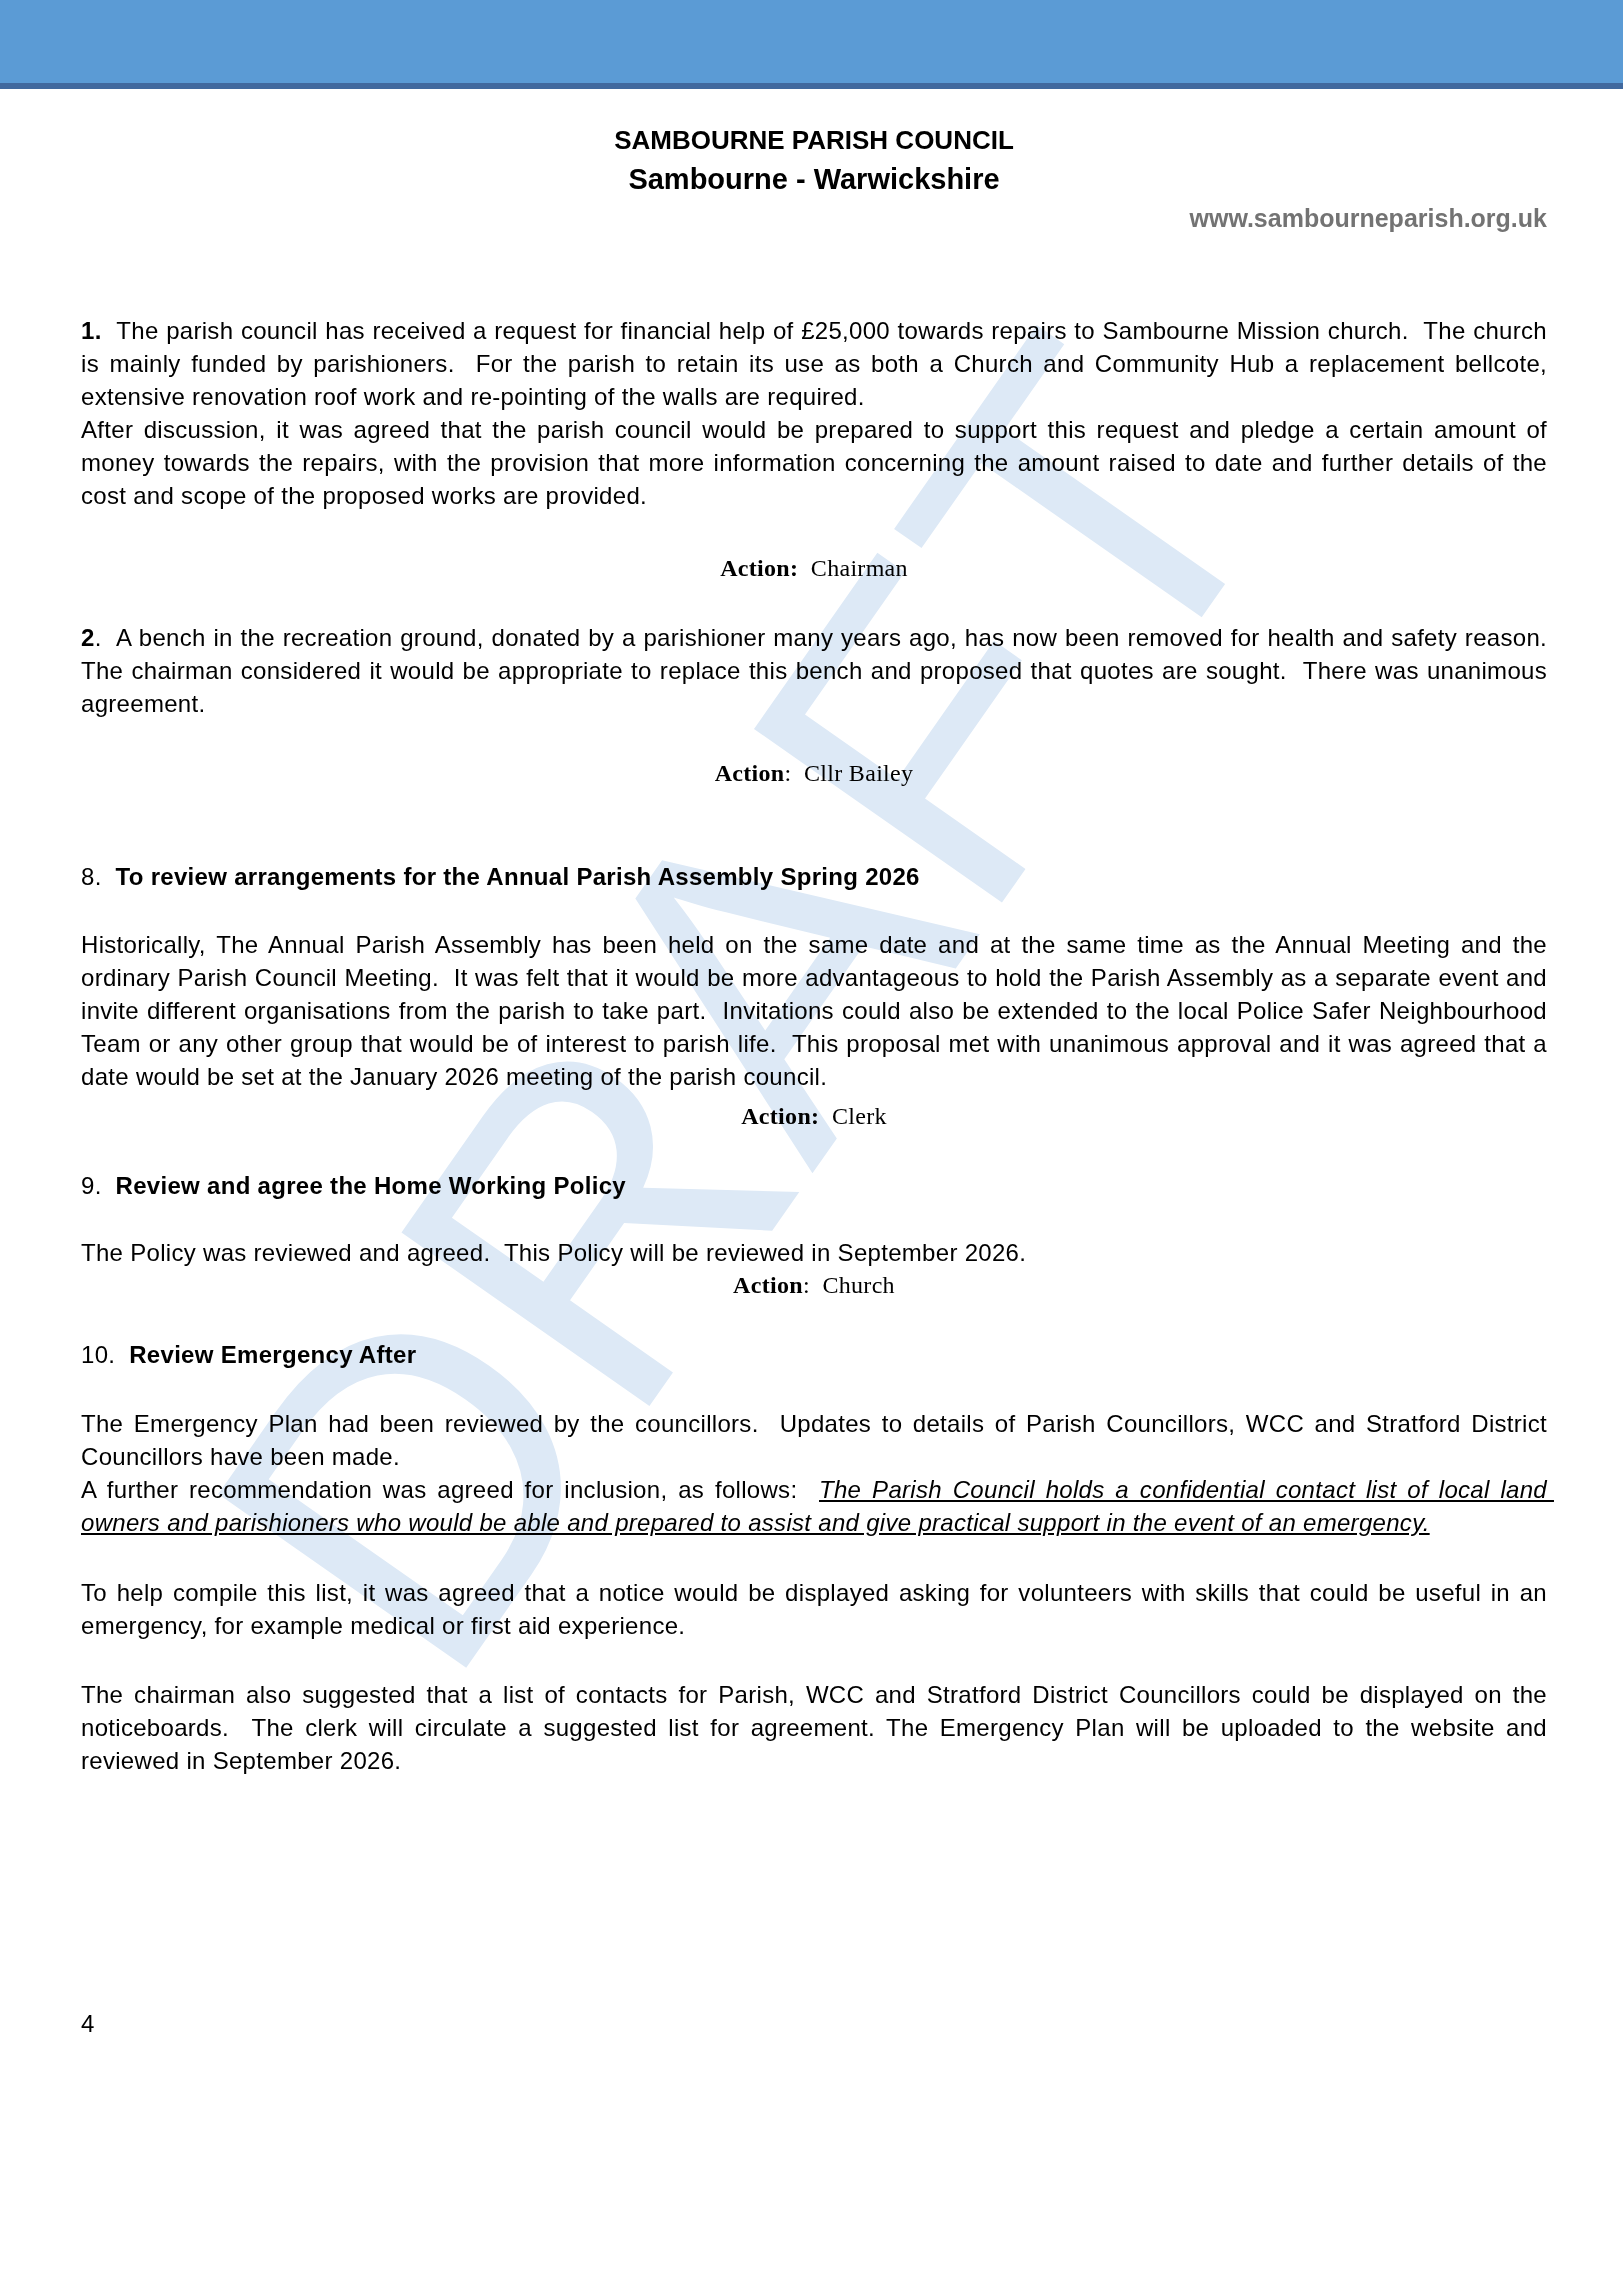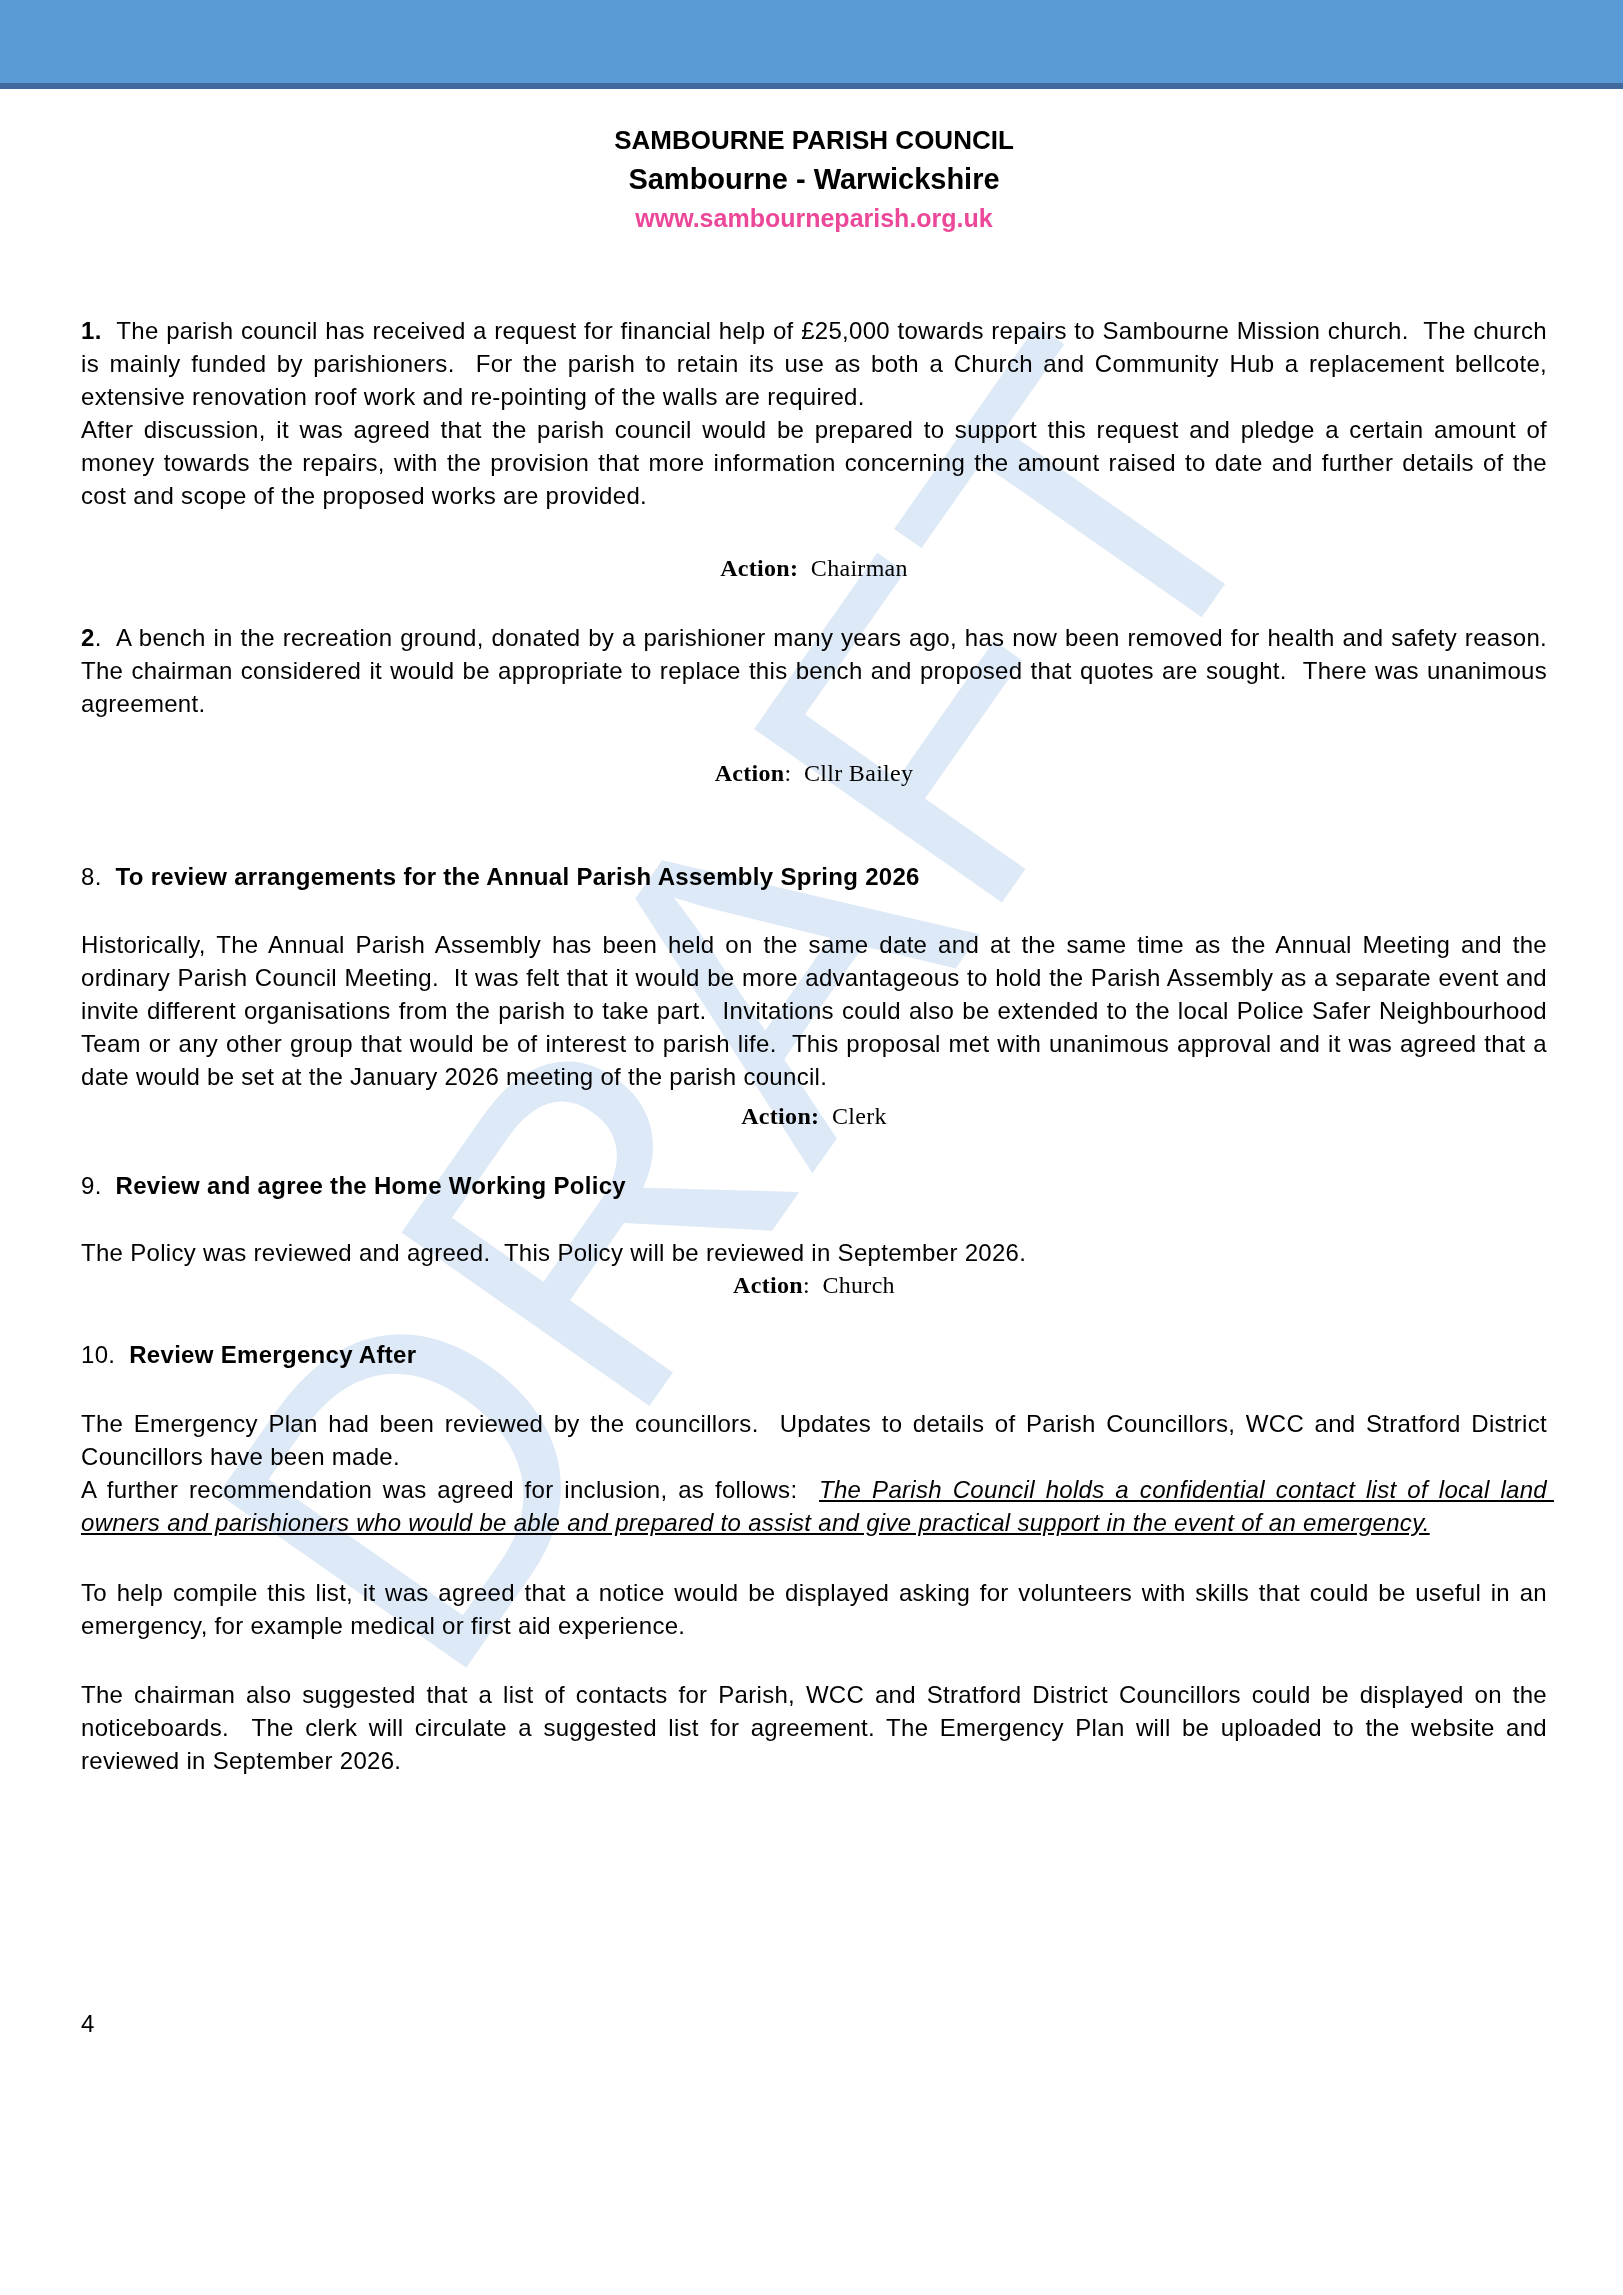--- a/index.html
+++ b/index.html
@@ -74,21 +74,21 @@
 
   <div class="watermark" style="color: rgb(221, 233, 246);">DRAFT</div>
 
   <div class="banner" style="background: rgb(91, 155, 213); border-bottom-color: rgb(65, 105, 158);"></div>
 
   <div class="content">
 
     <div class="doc-header">
       <div class="doc-title">SAMBOURNE PARISH COUNCIL</div>
       <div class="doc-subtitle">Sambourne - Warwickshire</div>
-      <div class="doc-website" style="color: #ec4899;">www.sambourneparish.org.uk</div>
+      <div class="doc-website" style="color: #737373; text-align: right;">www.sambourneparish.org.uk</div>
     </div>
 
     <div class="body">
 
       <p class="para" id="b-p1"><span class="bold">1.</span><span>  The parish council has received a request for financial help of £25,000 towards repairs to Sambourne Mission church.  The church is mainly funded by parishioners.  For the parish to retain its use as both a Church and Community Hub a replacement bellcote, extensive renovation roof work and re-pointing of the walls are required.
 After discussion, it was agreed that the parish council would be prepared to support this request and pledge a certain amount of money towards the repairs, with the provision that more information concerning the amount raised to date and further details of the cost and scope of the proposed works are provided.</span></p>
 
       <p class="action" id="b-a1"><span class="bold">Action:</span><span>  Chairman</span></p>
 
       <p class="para" id="b-p2"><span class="bold">2</span><span>.  A bench in the recreation ground, donated by a parishioner many years ago, has now been removed for health and safety reason.   The chairman considered it would be appropriate to replace this bench and proposed that quotes are sought.  There was unanimous agreement.</span></p>

